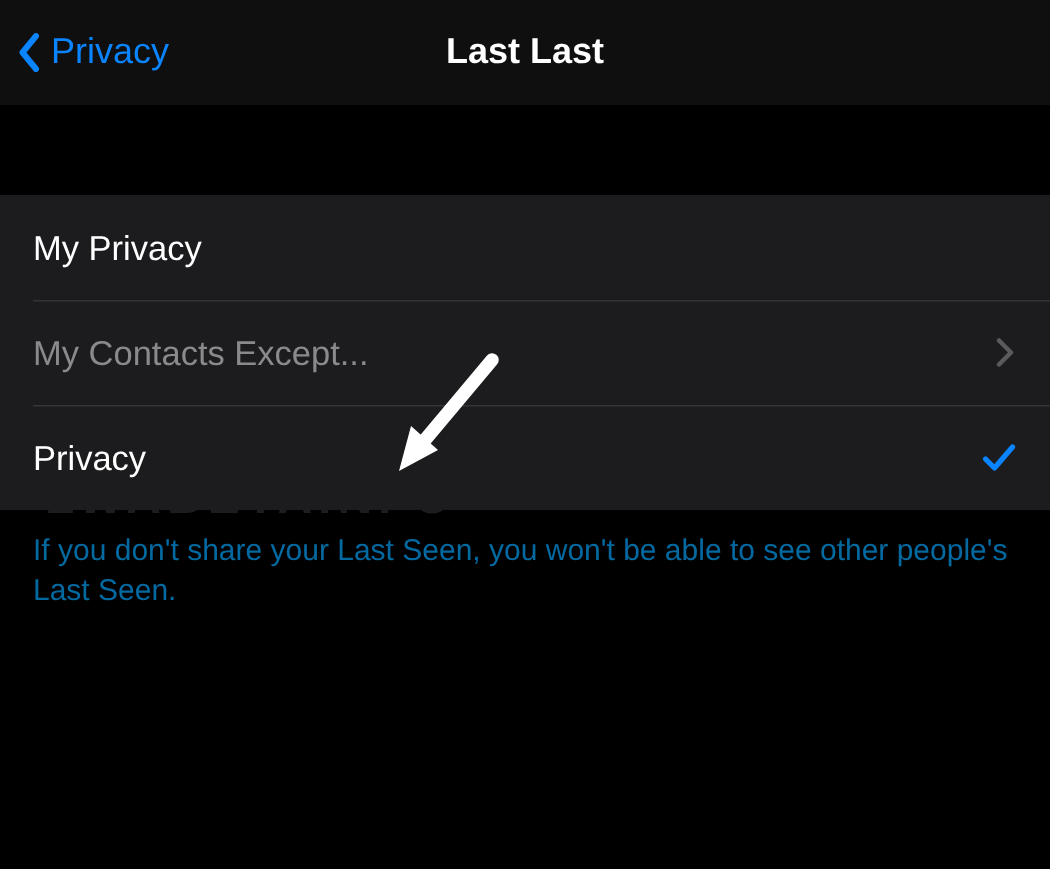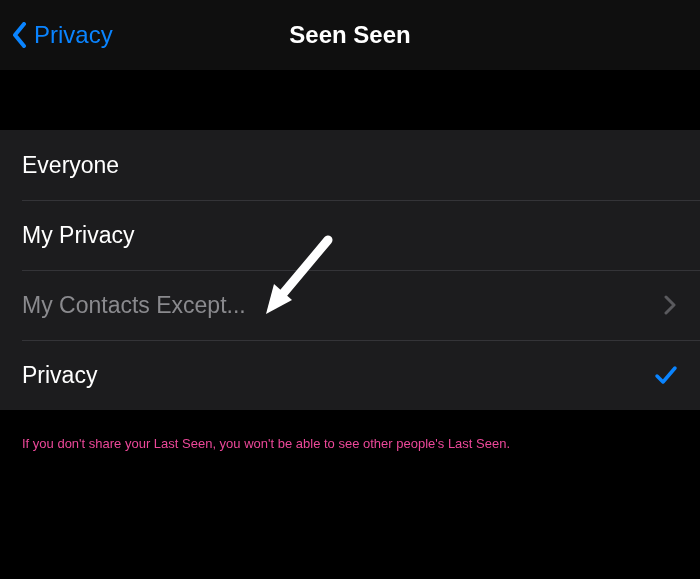--- a/index.html
+++ b/index.html
@@ -84,23 +84,23 @@
   .chevron-right svg { stroke: #5a5a5e; }
   .checkmark {
     width: 24px;
     height: 24px;
     display: flex;
     align-items: center;
     justify-content: center;
   }
   .checkmark svg { stroke: #0a84ff; }
   .footer {
-    padding: 25px 22px;
-    color: #ec4899;
-    font-size: 13px;
+    padding: 14px 22px;
+    color: #0369a1;
+    font-size: 20px;
     line-height: 1.35;
   }
   .watermark {
     position: absolute;
     left: 30px;
     top: 313px;
     font-size: 32px;
     font-weight: 800;
     letter-spacing: 4px;
     color: #3a3a3d;
@@ -126,32 +126,29 @@
 
 <div class="nav-bar">
   <div class="back-button">
     <span class="chev">
       <svg width="16" height="26" viewBox="0 0 16 26" fill="none">
         <path d="M12 2 L3 13 L12 24" stroke-width="4" stroke-linecap="round" stroke-linejoin="round"></path>
       </svg>
     </span>
     <span>Privacy</span>
   </div>
-  <div class="nav-title">Seen Seen</div>
+  <div class="nav-title">Last Last</div>
 </div>
 
 <div class="spacer"></div>
 
 <div class="watermark">LWABETAINFO</div>
 
 <div class="list">
 
-  <div class="row">
-    <span class="row-label">Everyone</span>
-  </div>
 
   <div class="row">
     <span class="row-label">My Privacy</span>
   </div>
 
   <div class="row">
     <span class="row-label muted">My Contacts Except...</span>
     <span class="chevron-right">
       <svg width="12" height="20" viewBox="0 0 12 20" fill="none">
         <path d="M2 2 L10 10 L2 18" stroke-width="3" stroke-linecap="round" stroke-linejoin="round"></path>

